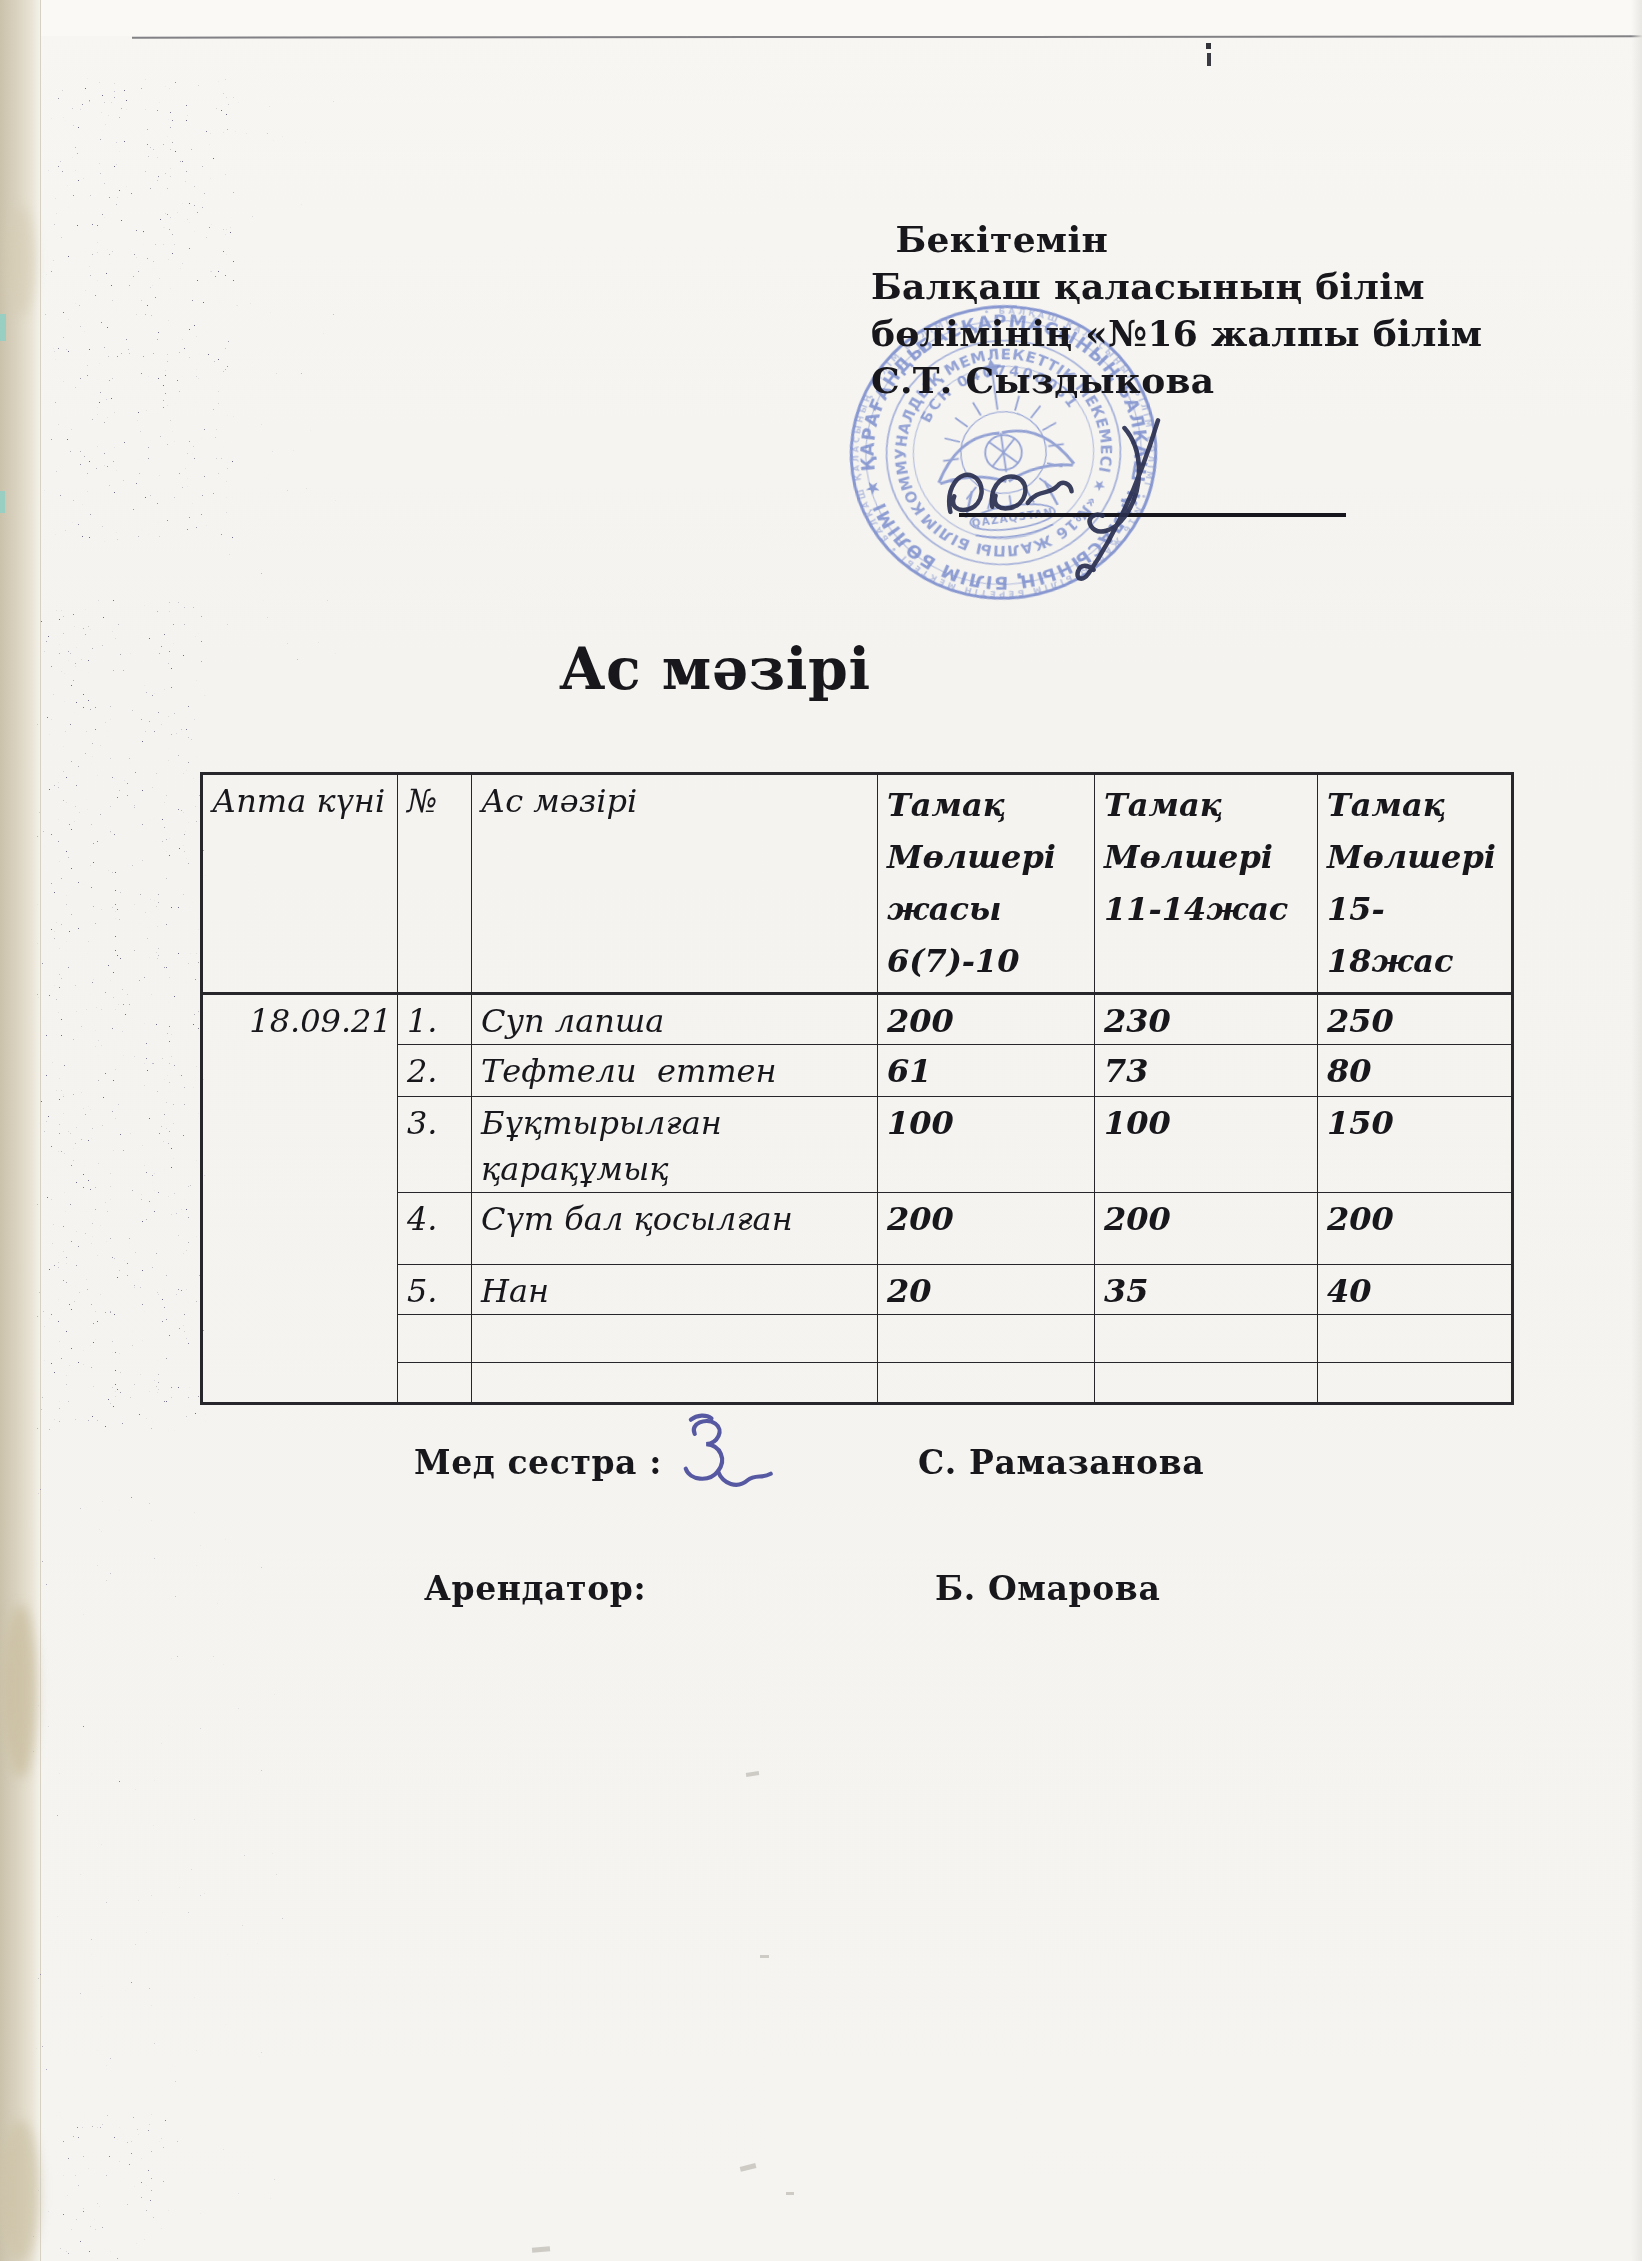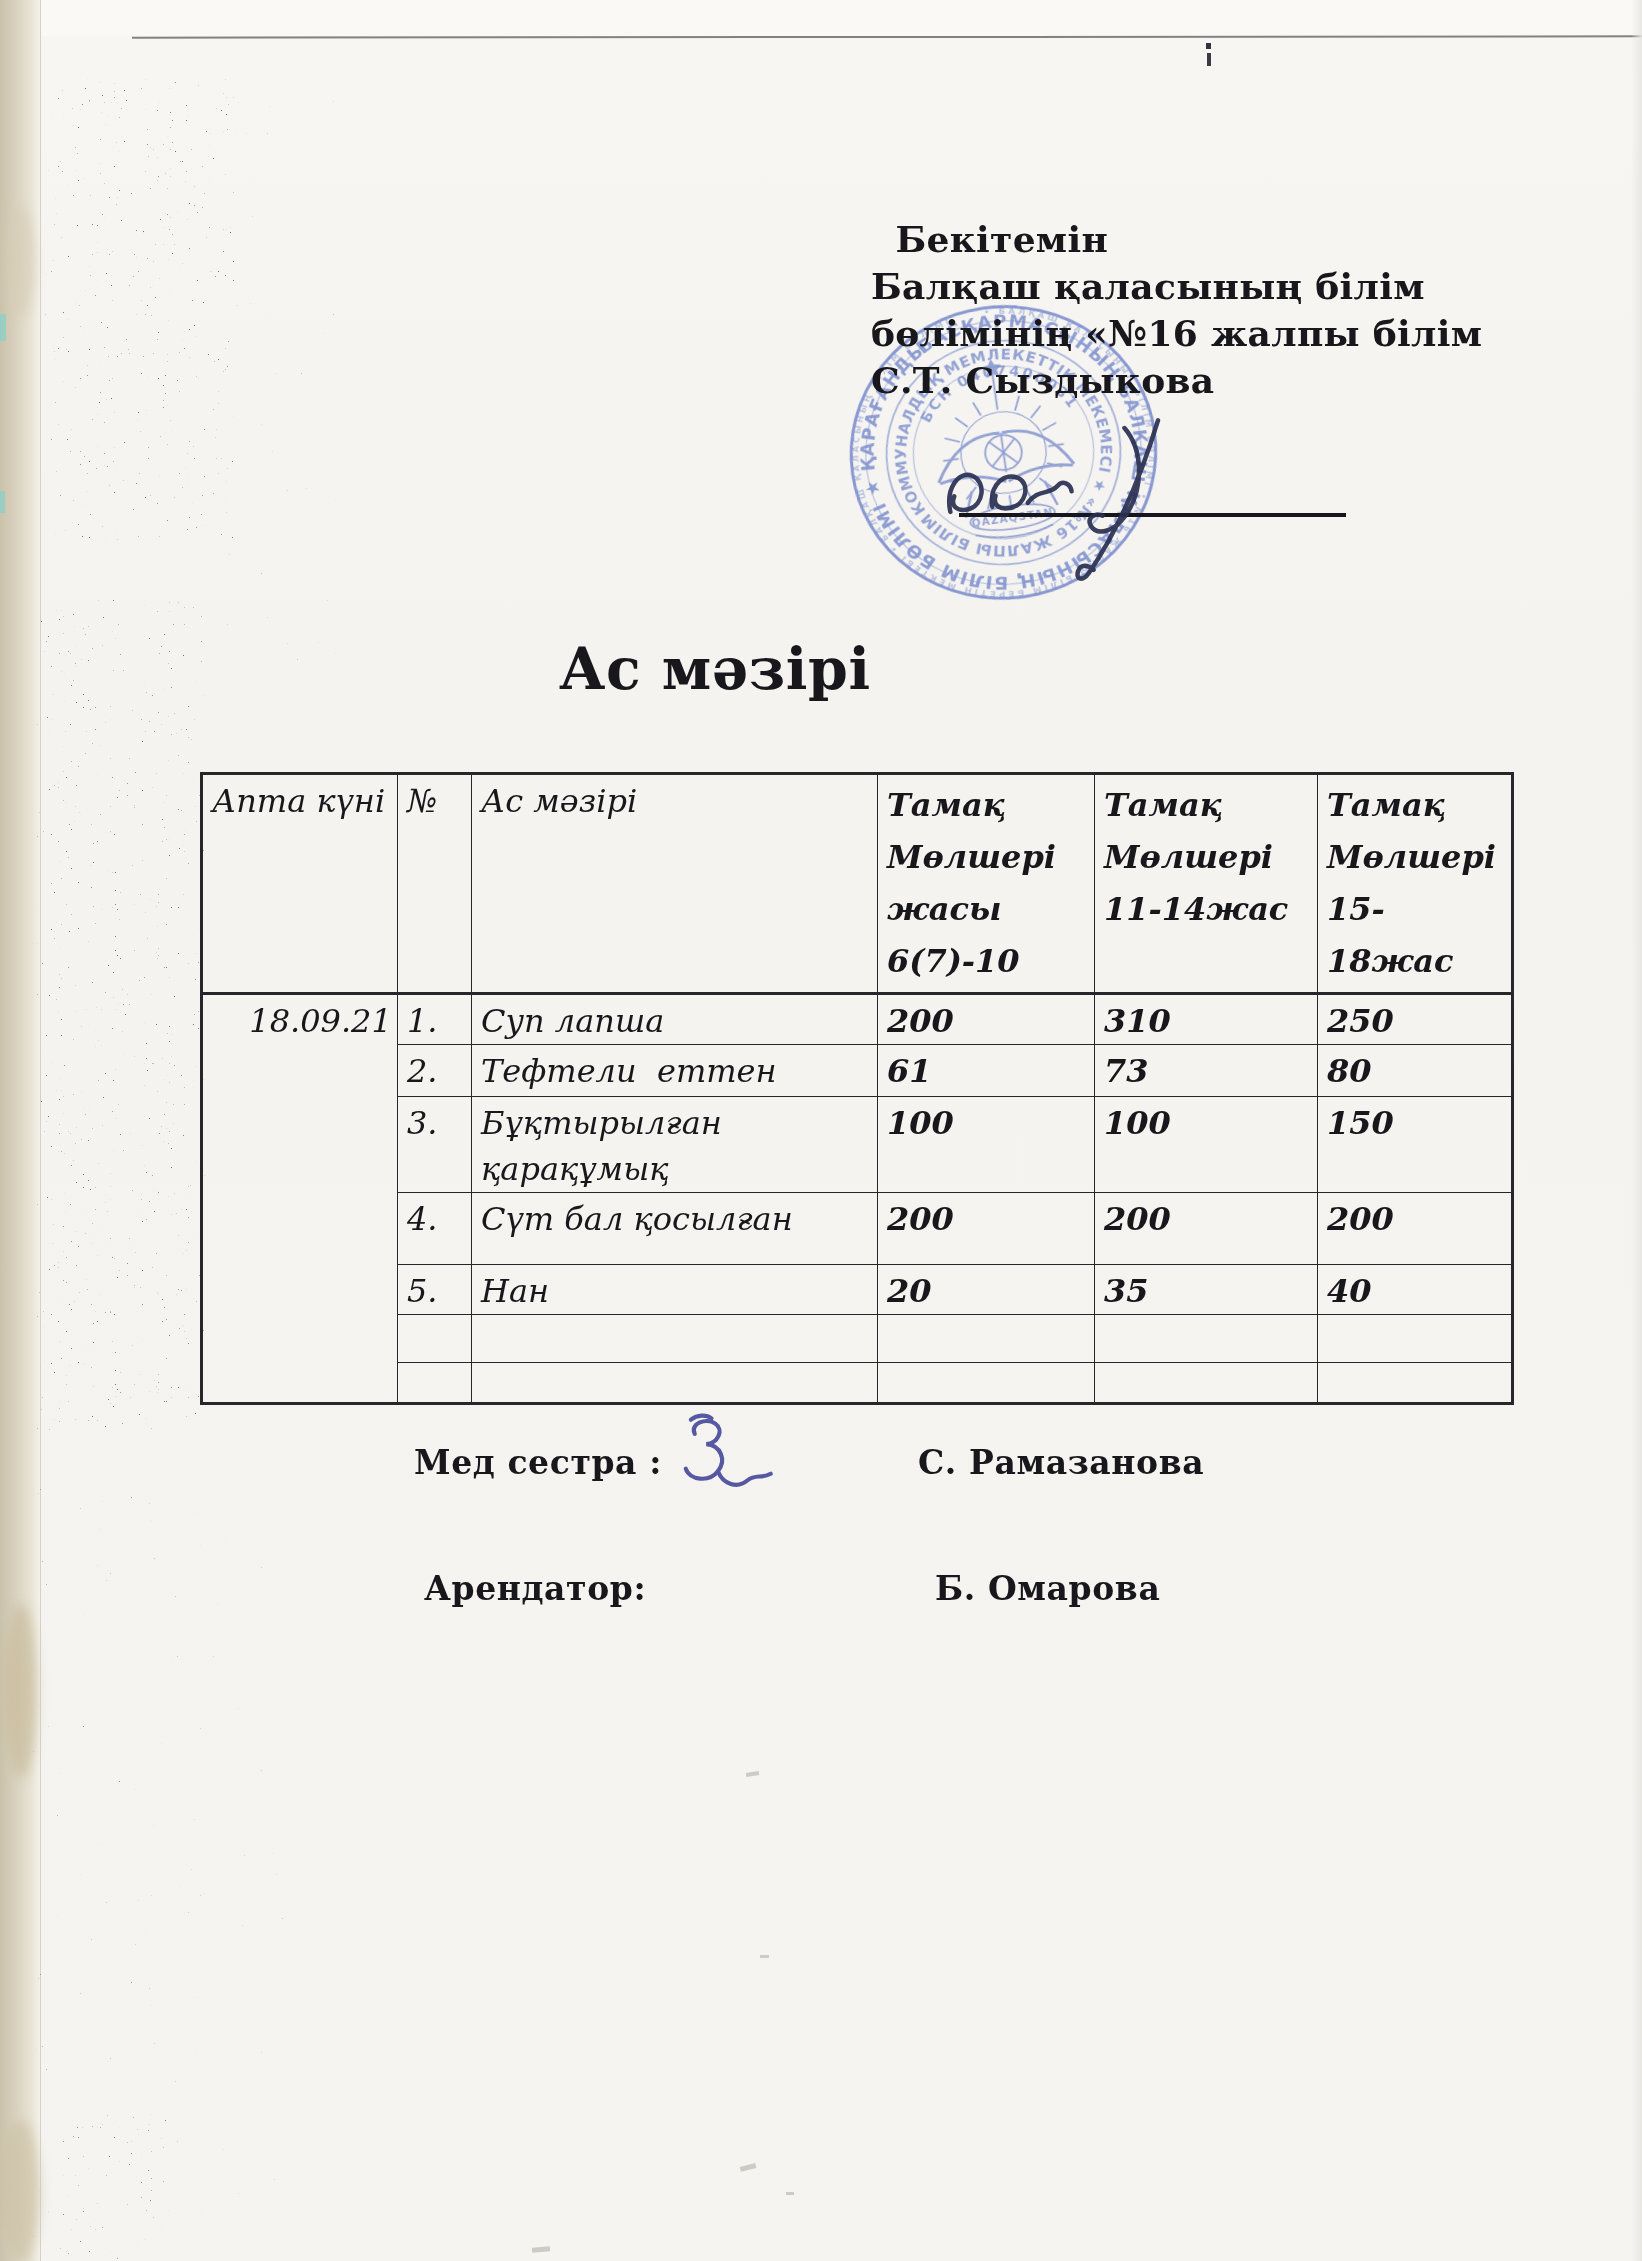--- a/index.html
+++ b/index.html
@@ -233,21 +233,21 @@
           <div>15-18жас</div>
         </td>
       </tr>
     </thead>
     <tbody>
       <tr>
         <td class="cell-date" rowspan="7">18.09.21</td>
         <td class="cell-num">1.</td>
         <td class="cell-dish">Суп лапша</td>
         <td class="cell-val">200</td>
-        <td class="cell-val">310</td>
+        <td class="cell-val">230</td>
         <td class="cell-val">250</td>
       </tr>
       <tr>
         <td class="cell-num">2.</td>
         <td class="cell-dish">Тефтели  еттен</td>
         <td class="cell-val">61</td>
         <td class="cell-val">73</td>
         <td class="cell-val">80</td>
       </tr>
       <tr>

